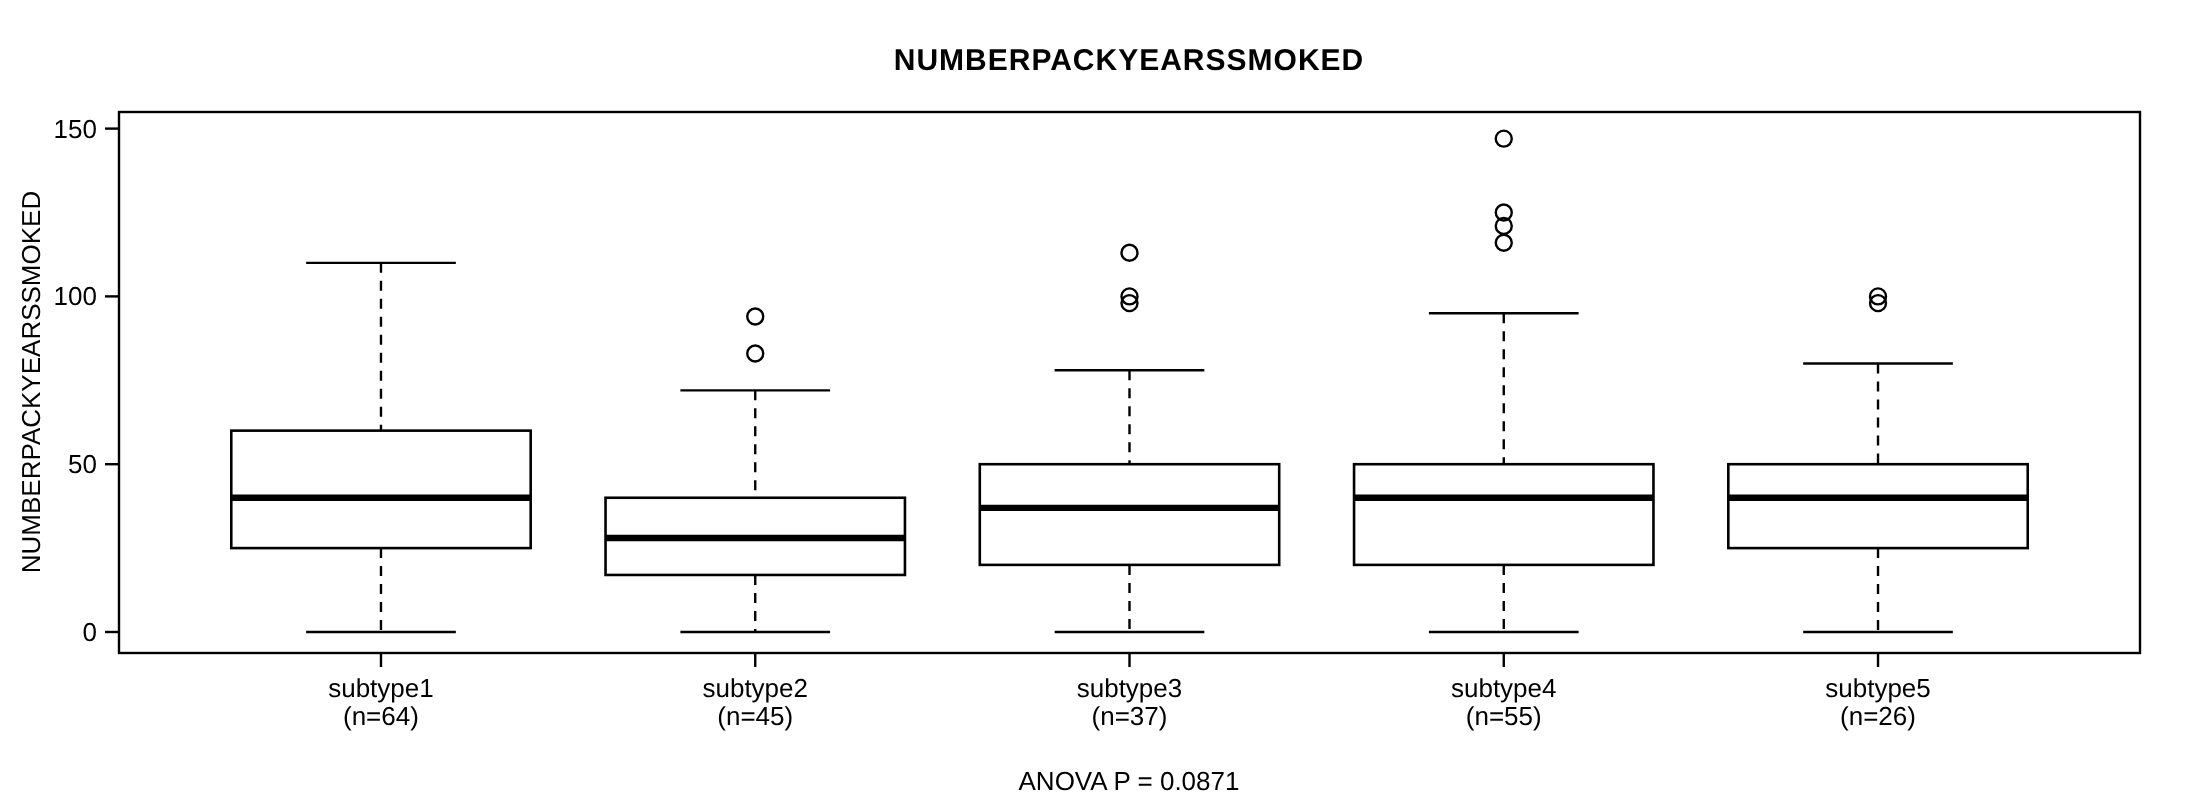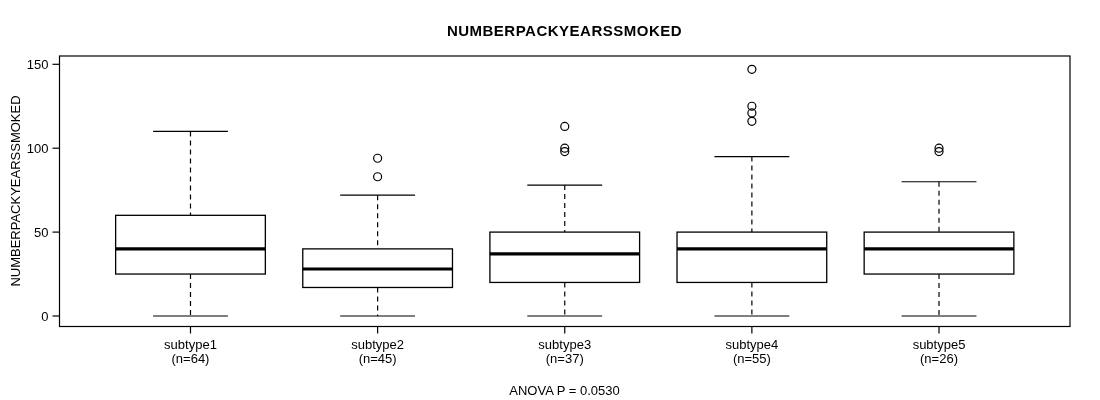--- a/index.html
+++ b/index.html
@@ -116,14 +116,14 @@
       <line x1="901.5833333333333" y1="181.76" x2="976.4351851851852" y2="181.76" stroke="#000000" stroke-width="1.2"></line>
       <line x1="901.5833333333333" y1="316" x2="976.4351851851852" y2="316" stroke="#000000" stroke-width="1.2"></line>
       <rect x="864.1574074074074" y="232.10000000000002" width="149.7037037037037" height="41.94999999999999" fill="#ffffff" stroke="#000000" stroke-width="1.3"></rect>
       <line x1="864.1574074074074" y1="248.88" x2="1013.8611111111111" y2="248.88" stroke="#000000" stroke-width="3.2"></line>
       <circle cx="939.0092592592592" cy="151.556" r="4" fill="none" stroke="#000000" stroke-width="1.2"></circle>
       <circle cx="939.0092592592592" cy="148.20000000000002" r="4" fill="none" stroke="#000000" stroke-width="1.2"></circle>
       <text x="939.0092592592592" y="348.5" text-anchor="middle" class="cat-text">subtype5</text>
       <text x="939.0092592592592" y="362.5" text-anchor="middle" class="cat-text">(n=26)</text>
     </svg>
 
-  <div class="footer-note">ANOVA P = 0.0530</div>
+  <div class="footer-note">ANOVA P = 0.0871</div>
 </div>
 
 </body></html>

